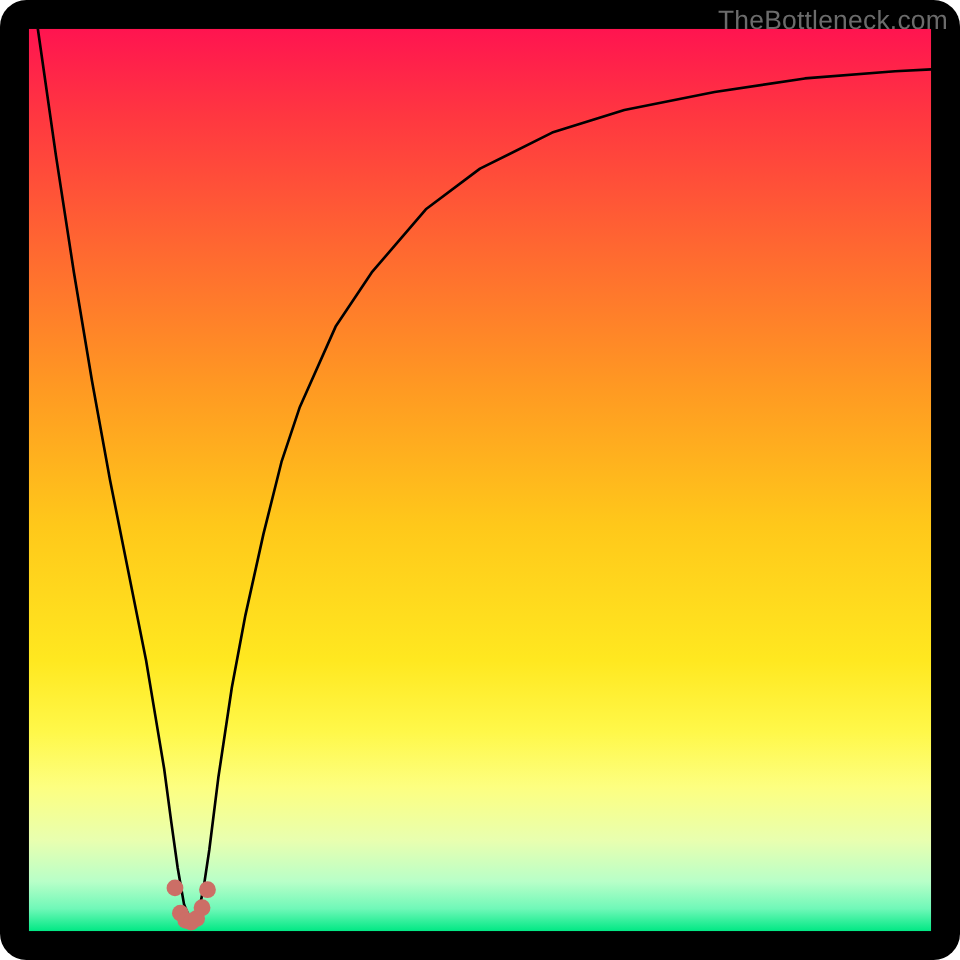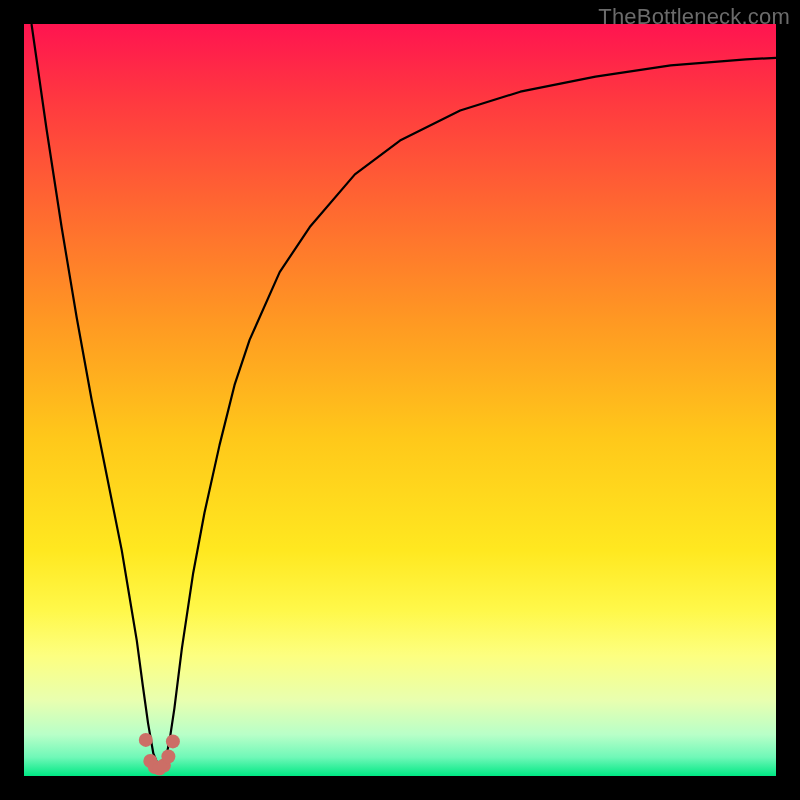--- a/index.html
+++ b/index.html
@@ -8,20 +8,21 @@
     width: 800px;
     height: 800px;
     overflow: hidden;
     font-family: Arial, Helvetica, sans-serif;
   }
   .frame {
     width: 800px;
     height: 800px;
     background: #000;
     position: relative;
+    border-radius: 22px;
   }
   .plot {
     position: absolute;
     left: 24px;
     top: 24px;
     width: 752px;
     height: 752px;
   }
   .watermark {
     position: absolute;

